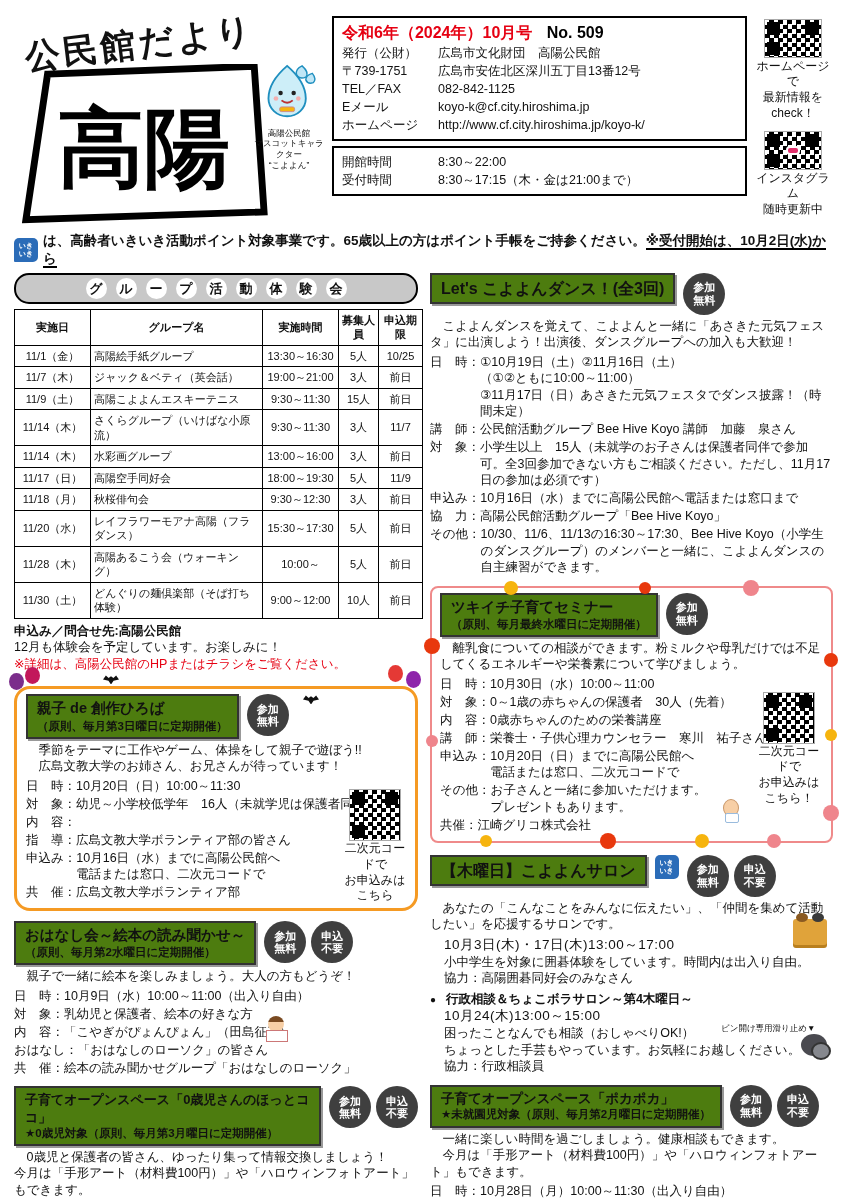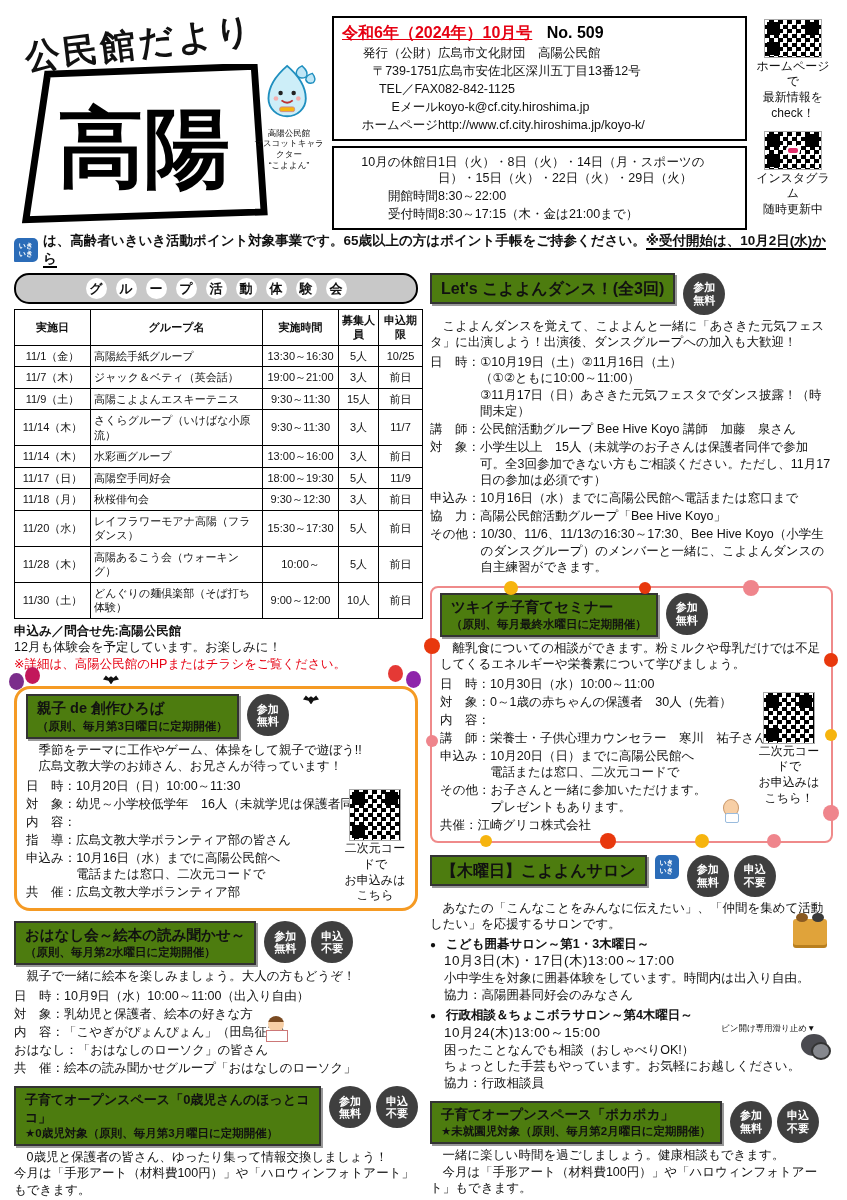--- a/index.html
+++ b/index.html
@@ -13,24 +13,24 @@
   .top { display:flex; gap:6px; height:218px; }
   .logo-col { width:312px; position:relative; }
   .logo-top { font-size:35px; font-weight:900; letter-spacing:3px; transform:rotate(-7deg); margin:6px 0 0 10px; }
   .logo-svg { margin:2px 0 0 6px; display:block; }
   .logo-svg text { font-family:inherit; }
   .mascot { position:absolute; right:2px; top:52px; width:70px; text-align:center; }
   .mascot-caption { font-size:8.5px; line-height:1.25; white-space:pre-line; margin-top:1px; }
   .info-col { flex:1; display:flex; flex-direction:column; gap:5px; padding-top:6px; }
   .info-box { border:2px solid #000; padding:4px 8px; font-size:12.5px; }
   .issue-line { font-size:16px; font-weight:bold; margin-bottom:2px; }
-  .issue-title { color:#e60012;text-decoration:underline; }
+  .issue-title { color:#e60012; }
   .issue-no { color:#000; margin-left:10px; }
   .kv-row { display:flex; margin:1.5px 0; }
-  .kv-label { white-space:nowrap;text-align:right; }
+  .kv-label { white-space:nowrap; }
   .kv-text { flex:1; white-space:pre-line; }
   .info-box .kv-label { min-width:96px; }
   .qr-col { width:80px; display:flex; flex-direction:column; align-items:center; padding-top:10px; }
   .qr { width:56px; height:56px;
     background:
       linear-gradient(#000,#000) left 2px top 2px / 13px 13px no-repeat,
       linear-gradient(#000,#000) right 2px top 2px / 13px 13px no-repeat,
       linear-gradient(#000,#000) left 2px bottom 2px / 13px 13px no-repeat,
       repeating-conic-gradient(#000 0 25%, #fff 0 50%);
     background-size:13px 13px,13px 13px,13px 13px,9px 9px; outline:1px solid #aaa; }
@@ -161,24 +161,20 @@
             </div>
             <div class="kv-row">
               <span class="kv-label">ホームページ</span>
               <span class="kv-text">http://www.cf.city.hiroshima.jp/koyo-k/</span>
             </div>
           </div>
       </div>
       <div class="info-box">
         <div>
             <div class="kv-row">
-              <span class="kv-label">10月の休館日</span>
-              <span class="kv-text">1日（火）・8日（火）・14日（月・スポーツの日）・15日（火）・22日（火）・29日（火）</span>
-            </div>
-            <div class="kv-row">
               <span class="kv-label">開館時間</span>
               <span class="kv-text">8:30～22:00</span>
             </div>
             <div class="kv-row">
               <span class="kv-label">受付時間</span>
               <span class="kv-text">8:30～17:15（木・金は21:00まで）</span>
             </div>
           </div>
       </div>
     </div>
@@ -490,20 +486,21 @@
             <div class="kv-row">
               <span class="kv-label">日　時：</span>
               <span class="kv-text">10月30日（水）10:00～11:00</span>
             </div>
             <div class="kv-row">
               <span class="kv-label">対　象：</span>
               <span class="kv-text">0～1歳の赤ちゃんの保護者　30人（先着）</span>
             </div>
             <div class="kv-row">
               <span class="kv-label">内　容：</span>
+              <span class="kv-text">0歳赤ちゃんのための栄養講座</span>
             </div>
             <div class="kv-row">
               <span class="kv-label">講　師：</span>
               <span class="kv-text">栄養士・子供心理カウンセラー　寒川　祐子さん</span>
             </div>
             <div class="kv-row">
               <span class="kv-label">申込み：</span>
               <span class="kv-text">10月20日（日）までに高陽公民館へ
 電話または窓口、二次元コードで</span>
             </div>
@@ -534,21 +531,20 @@
 いき</span>
           <div class="badges">
             <span class="badge">参加
 無料</span>
             <span class="badge">申込
 不要</span>
           </div>
         </div>
         <p class="intro">　あなたの「こんなことをみんなに伝えたい」、「仲間を集めて活動したい」を応援するサロンです。</p>
         <div class="salon-event">
-          <div class="salon-heading">こども囲碁サロン～第1・3木曜日～</div>
           <div class="salon-time">10月3日(木)・17日(木)13:00～17:00</div>
           <div class="salon-desc">小中学生を対象に囲碁体験をしています。時間内は出入り自由。
 協力：高陽囲碁同好会のみなさん</div>
         </div>
         <div class="salon-event">
           <div class="salon-heading">行政相談＆ちょこボラサロン～第4木曜日～</div>
           <div class="salon-time">10月24(木)13:00～15:00</div>
           <div class="salon-desc">困ったことなんでも相談（おしゃべりOK!）
 ちょっとした手芸もやっています。お気軽にお越しください。
 協力：行政相談員</div>

